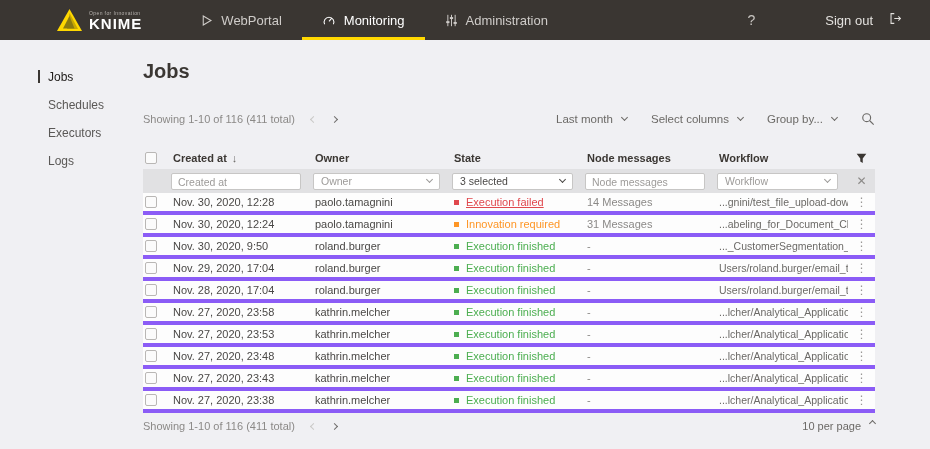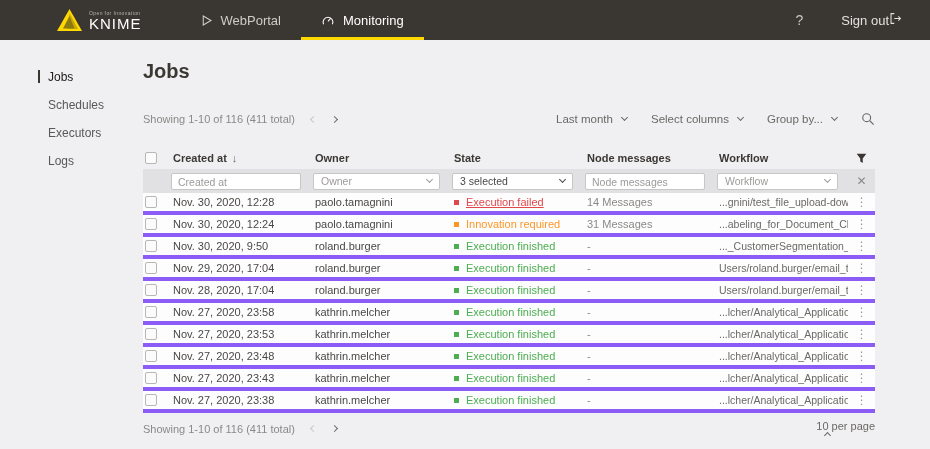--- a/index.html
+++ b/index.html
@@ -4,30 +4,30 @@
 <style>
   * { margin:0; padding:0; box-sizing:border-box; }
   html,body { width:930px; height:449px; overflow:hidden; }
   body { font-family:"Liberation Sans", sans-serif; background:#f0f0f3; color:#3b3733; }
   .app { width:930px; height:449px; position:relative; }
 
   
   .topbar { height:40px; background:#3a3632; display:flex; align-items:stretch; position:relative; }
   .logo { display:flex; align-items:center; margin-left:57px; gap:7px; cursor:pointer; }
   .logo-text .tagline { font-size:5px; color:#b5b1ad; letter-spacing:.4px; margin-bottom:1px; }
-  .logo-text .brand { font-size:15px; font-weight:normal; color:#fff; letter-spacing:1px; line-height:13px; }
+  .logo-text .brand { font-size:15px; font-weight:bold; color:#fff; letter-spacing:1px; line-height:13px; }
   .mainnav { display:flex; align-items:stretch; margin-left:38px;text-align:center; }
   .nav-item { display:flex; align-items:center; gap:8px; padding:0 20px; font-size:13px;
               color:#cfccc9; position:relative; cursor:pointer; }
   .nav-item svg { display:block; }
   .nav-item.active { color:#ffffff; }
   .nav-item.active::after { content:""; position:absolute; left:0; right:0; bottom:0; height:3px; background:#ffd800; }
   .topbar-right { margin-left:auto; display:flex; align-items:center; gap:38px; padding-right:28px; }
   .help { color:#c9c6c2; font-size:14px; cursor:pointer; }
-  .signout { color:#e3e1de; font-size:13px; display:flex; align-items:center; gap:0; cursor:pointer; }
+  .signout { color:#e3e1de; font-size:13px; display:flex; align-items:center; gap:16px; cursor:pointer;margin-left:32px; }
 
   
   .page { display:flex; height:409px;border-radius:29px; }
   .sidebar { width:143px; padding-top:25px; flex:none; }
   .side-item { position:relative; font-size:12px; color:#5a5856; padding:5px 0 5px 48px; margin-bottom:4px; cursor:pointer; }
   .side-item.active { color:#23201e; }
   .side-item.active::before { content:""; position:absolute; left:38px; top:5px; width:2px; height:13px; background:#3a3632; }
 
   .content { width:732px; flex:none; }
   h1 { font-size:20px; font-weight:bold; color:#3b3733; margin-top:20px; }
@@ -71,21 +71,21 @@
   .f-input::placeholder { color:#9d9b99; }
   .f-select { height:17px; margin-left:2px; margin-right:10px; border:1px solid #c7c6c5; border-radius:2px; background:#fff;
               font-size:10.5px; color:#9d9b99; display:flex; align-items:center; justify-content:space-between;
               padding:0 7px; cursor:pointer; }
   .f-select.has-value { color:#4a4846; }
   .funnel-cell, .fclose-cell { display:flex; justify-content:center; }
   .fclose { color:#8b8987; font-size:12px; cursor:pointer; }
 
   .tfoot { margin-top:7px; display:flex; justify-content:space-between; align-items:center; font-size:11px; color:#8b8987; }
   .tfoot .fleft { display:flex; align-items:center; }
-  .perpage { display:flex; align-items:flex-start; color:#6b6966; cursor:pointer;flex-direction:column; }
+  .perpage { display:flex; align-items:flex-start; color:#6b6966; cursor:pointer; }
 </style>
 </head>
 <body>
 
 <div class="app">
 
   <header class="topbar">
     <div class="logo">
       <svg width="25" height="22" viewBox="0 0 25 22">
         <polygon points="12.5,0 25,22 0,22" fill="#ffd800"></polygon>
@@ -108,20 +108,33 @@
         <span>WebPortal</span>
       </div>
       <div class="nav-item active">
         <span>
           <svg width="14" height="13" viewBox="0 0 16 16">
               <path d="M2.6 12.5 A6 6 0 1 1 13.4 12.5" fill="none" stroke="#ffffff" stroke-width="1.3"></path>
               <line x1="8" y1="9" x2="11.4" y2="5" stroke="#ffffff" stroke-width="1.3"></line>
             </svg>
         </span>
         <span>Monitoring</span>
+      </div>
+      <div class="nav-item">
+        <span>
+          <svg width="13" height="13" viewBox="0 0 16 16" stroke="#cfccc9" stroke-width="1.2">
+            <line x1="3.5" y1="1" x2="3.5" y2="15"></line>
+              <line x1="8" y1="1" x2="8" y2="15"></line>
+              <line x1="12.5" y1="1" x2="12.5" y2="15"></line>
+            <line x1="1.5" y1="10" x2="5.5" y2="10" stroke-width="2.4"></line>
+              <line x1="6" y1="5" x2="10" y2="5" stroke-width="2.4"></line>
+              <line x1="10.5" y1="11" x2="14.5" y2="11" stroke-width="2.4"></line>
+          </svg>
+        </span>
+        <span>Administration</span>
       </div>
     </nav>
 
     <div class="topbar-right">
       <span class="help">?</span>
       <span class="signout">
         <span>Sign out</span>
         <span>
           <svg width="13" height="13" viewBox="0 0 16 16" fill="none" stroke="#e3e1de" stroke-width="1.3">
             <path d="M6.5 2 H2.5 V14 H6.5"></path>

